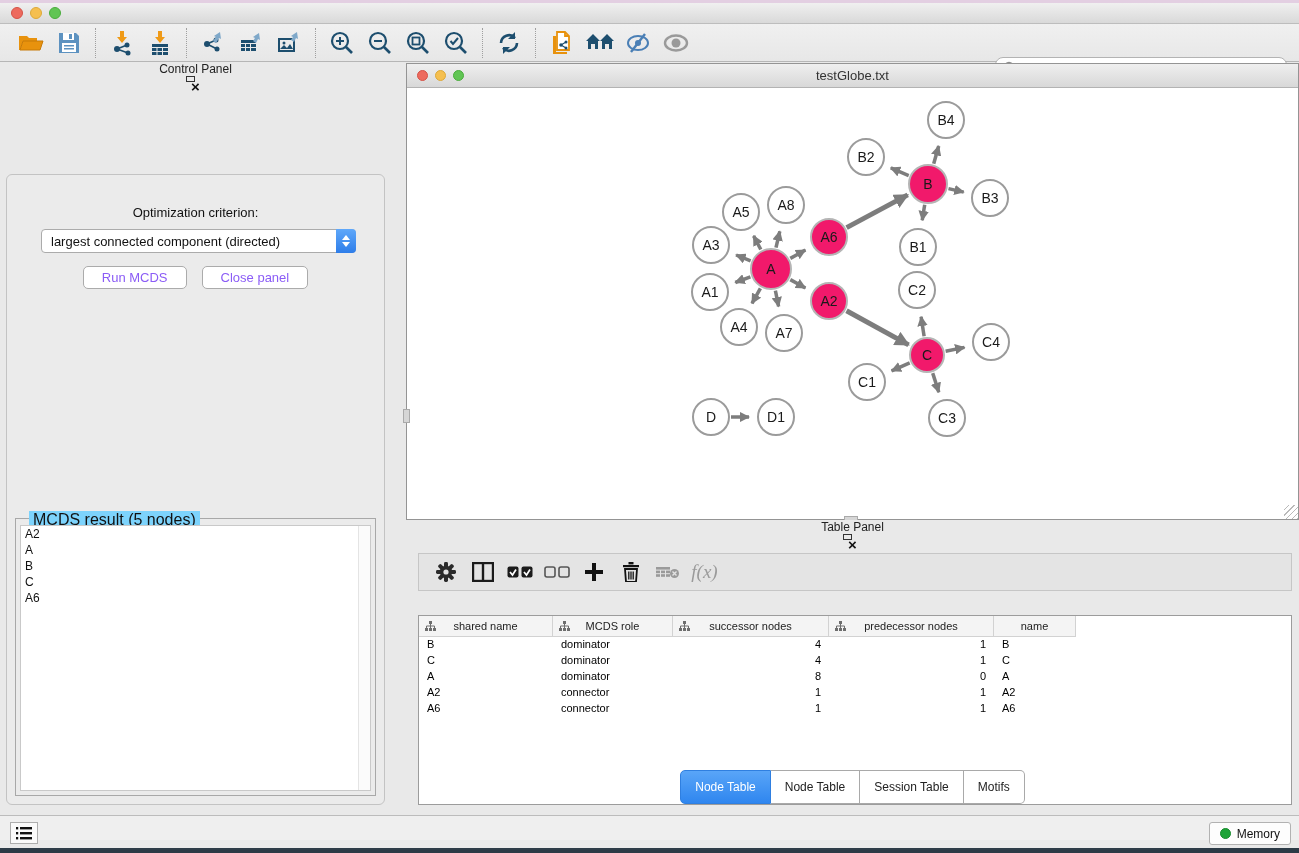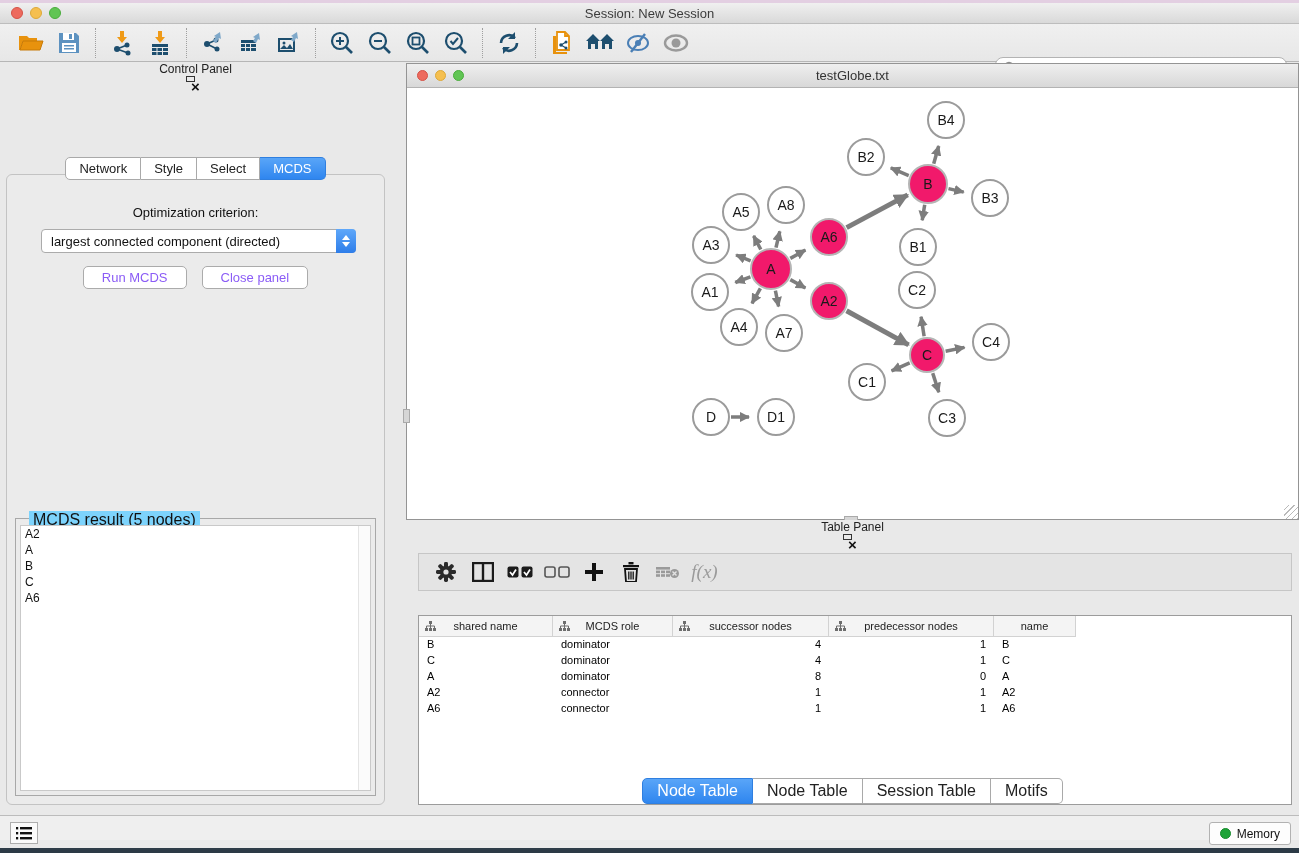--- a/index.html
+++ b/index.html
@@ -90,21 +90,21 @@
   .tbl-wrap { position:absolute; left:12px; right:7px; top:75px; height:190px;
     background:#fff; border:1px solid #9c9c9c; overflow:hidden;margin-top:20px; }
   .tbl-header { display:flex; height:21px; }
   .th { background:#f4f4f4; border-right:1px solid #d2d2d2; border-bottom:1px solid #d2d2d2;
     display:flex; align-items:center; justify-content:center; gap:5px;
     font-size:11px; color:#222; position:relative; cursor:pointer; }
   .th .col-ico { position:absolute; left:6px; top:5px; }
   .tr { display:flex; height:16px; }
   .td { font-size:11px; color:#000; padding:1px 8px 0 8px; overflow:hidden; white-space:nowrap; }
   .tp-tabs { position:absolute; left:0; right:0; bottom:11px; display:flex; justify-content:center; }
-  .tp-tabs .tab { font-size:16px; padding:3px 14px; }
+  .tp-tabs .tab { font-size:12px; padding:9px 14px; }
 
   
   .statusbar { position:absolute; left:0; top:815px; width:100%; height:25px;
     background:#efefef; border-top:1px solid #bcbcbc; }
   .list-btn { position:absolute; left:10px; top:6px; width:28px; height:22px; background:#fafafa;
     border:1px solid #adadad; display:flex; align-items:center; justify-content:center; cursor:pointer; }
   .memory-btn { position:absolute; right:8px; top:6px; height:23px; background:#fdfdfd;
     border:1px solid #b2b2b2; border-radius:3px; display:flex; align-items:center;
     padding:0 10px; gap:6px; font-size:12px; color:#111; cursor:pointer; }
   .mem-dot { width:11px; height:11px; border-radius:50%; background:#1da337; border:1px solid #168a2c; }
@@ -116,21 +116,20 @@
 <div class="screen">
 
   <div class="top-strip"></div>
 
   <div class="titlebar">
     <div class="traffic">
       <div class="light red"></div>
       <div class="light yellow"></div>
       <div class="light green"></div>
     </div>
-    <div class="title-text">Session: New Session</div>
   </div>
 
   <div class="toolbar">
     <div class="tb-ico">
       <svg width="28" height="24" viewBox="0 0 28 24">
           <path d="M2 5h8l2 2h8v3H6L3 19H2z" fill="#e8920d"></path>
           <path d="M6 10h20l-3 9H3z" fill="#e8920d" stroke="#c77a08" stroke-width="1"></path>
         </svg>
     </div>
     <div class="tb-ico">
@@ -278,26 +277,20 @@
       <input type="text" value="" style="">
     </div>
   </div>
 
   <div class="control-panel">
     <div class="panel-hdr">
       <span class="ph-title">Control Panel</span>
       <span class="win-float"></span>
       <span class="win-close">×</span>
     </div>
-    <div class="cp-tabs" id="cp-tabs">
-        <div class="tab">Network</div>
-        <div class="tab">Style</div>
-        <div class="tab">Select</div>
-        <div class="tab active">MCDS</div>
-      </div>
     <div class="cp-content">
       <div class="opt-label">Optimization criterion:</div>
       <div class="dropdown">
         <span class="dd-text">largest connected component (directed)</span>
         <span class="dd-stepper">
             <span class="chev-up"></span>
             <span class="chev-dn"></span>
           </span>
       </div>
       <div class="btn-row">

